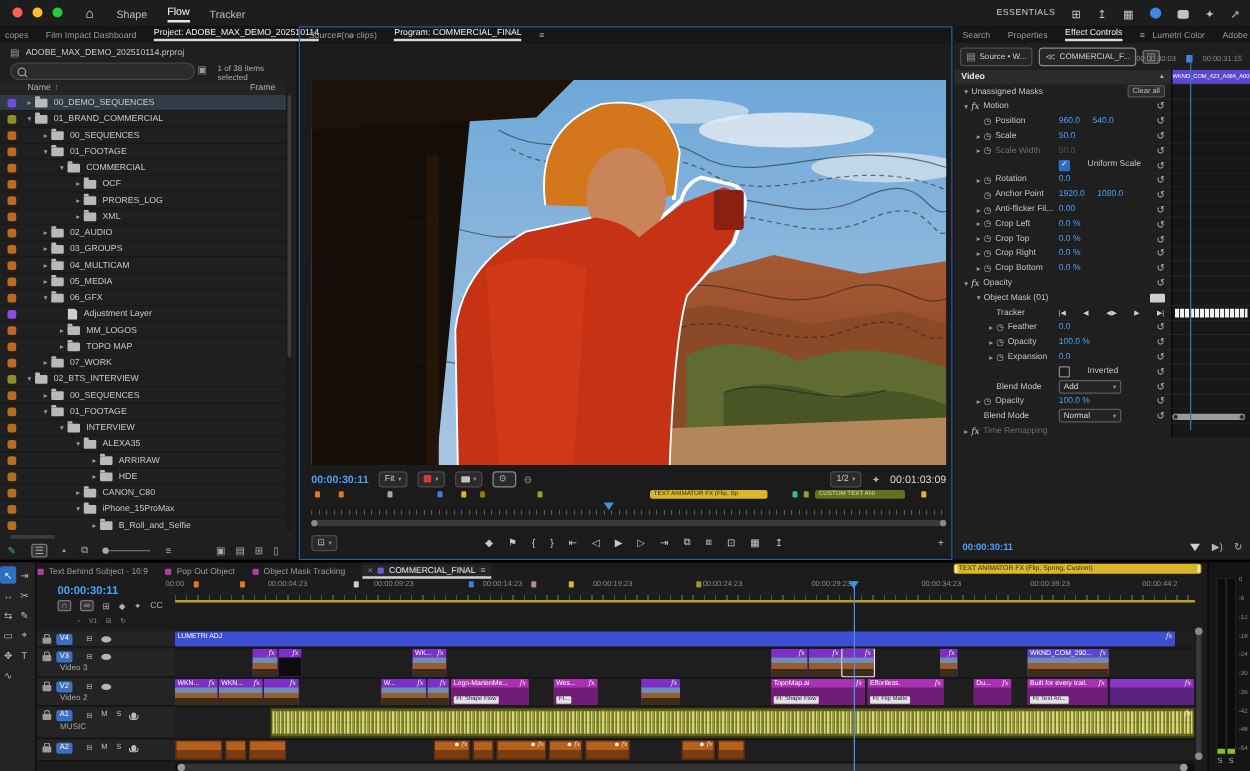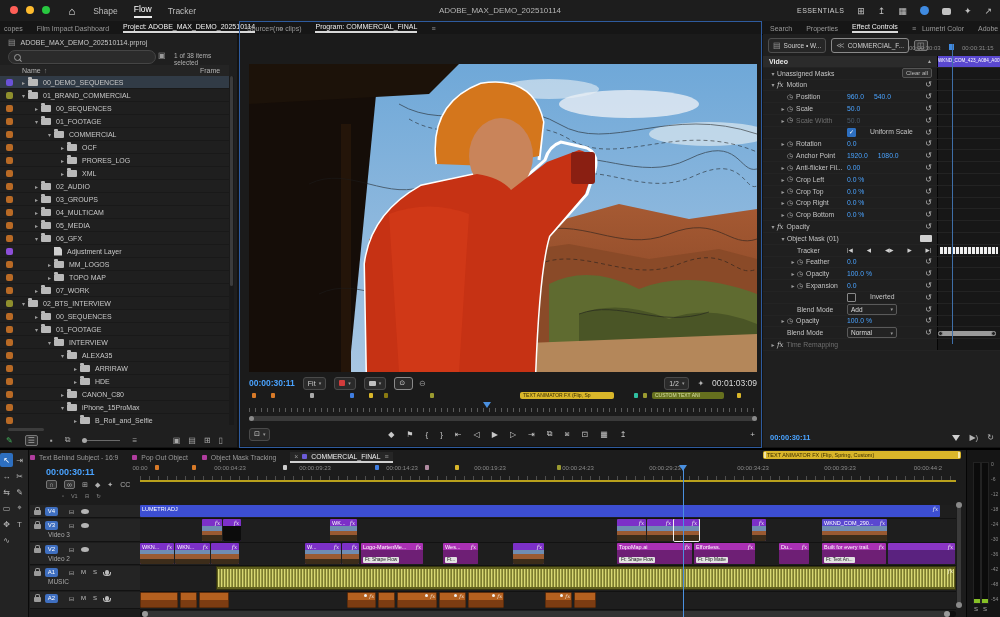--- a/index.html
+++ b/index.html
@@ -164,21 +164,20 @@
   <div id="topbar" class="ab f">
     <span style="margin-left:10px">
       <span class="light" style="background:#ff5f57"></span>
       <span class="light" style="background:#febc2e"></span>
       <span class="light" style="background:#28c840"></span>
     </span>
     <span style="color:#e8e8e8;font-size:11px;margin:0 18px 0 12px">⌂</span>
     <span class="menu">Shape</span>
     <span class="menu active">Flow</span>
     <span class="menu">Tracker</span>
-    <div id="win-title" class="ab">ADOBE_MAX_DEMO_202510114</div>
     <span class="ab f" style="right:8px;top:0;height:21px">
       <span id="ws-label">ESSENTIALS</span>
       <span id="tb-icons" class="f">
           <span class="tb-ic">⊞</span>
           <span class="tb-ic">↥</span>
           <span class="tb-ic">▦</span>
           <span class="tb-ic avatar"></span>
           <span class="tb-ic bubble"></span>
           <span class="tb-ic">✦</span>
           <span class="tb-ic">↗</span>

